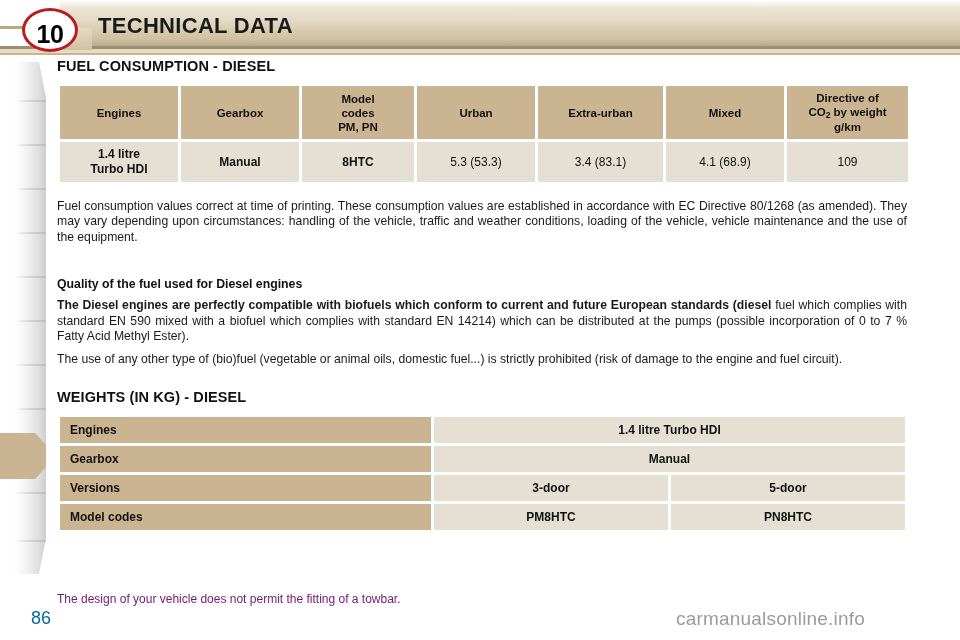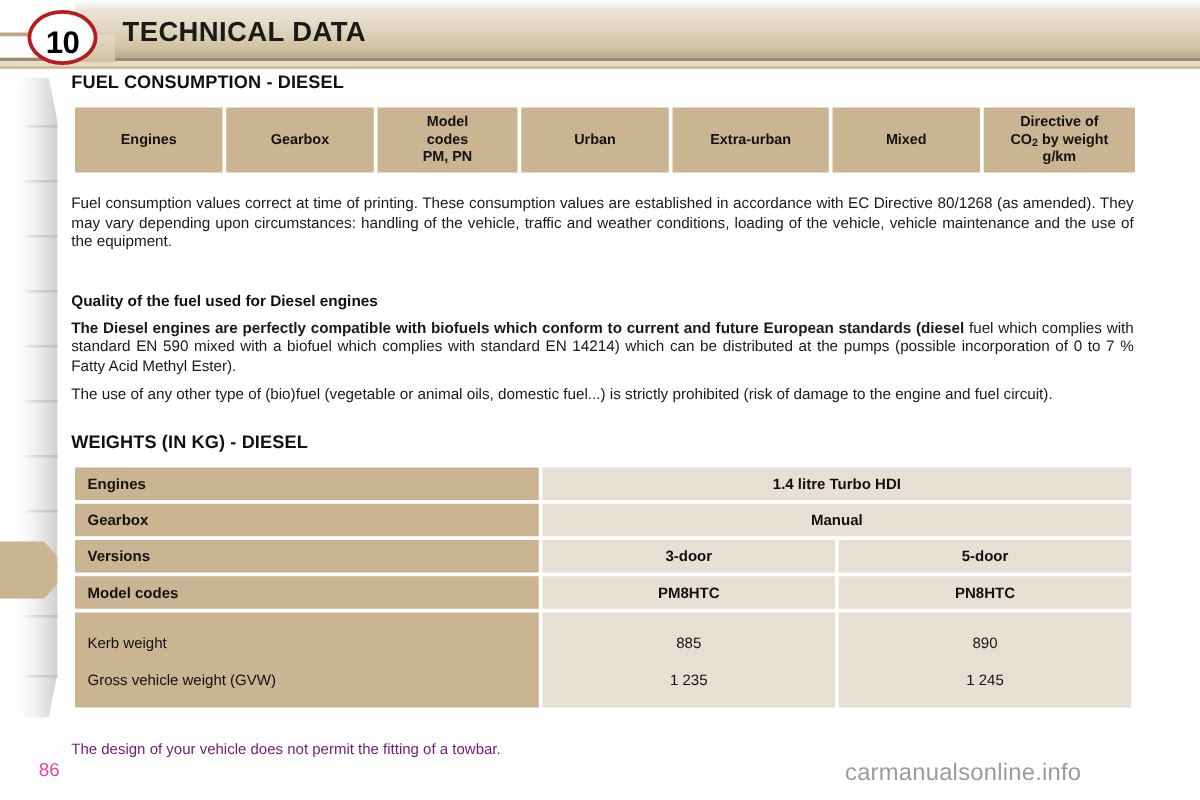--- a/index.html
+++ b/index.html
@@ -233,22 +233,22 @@
   
   .footnote {
     position: absolute;
     left: 57px; top: 592px;
     font-size: 12px;
     color: #701a75;
   }
   .page-num {
     position: absolute;
     left: 31px; top: 608px;
-    font-size: 15px;
-    color: #ec4899;
+    font-size: 18px;
+    color: #0369a1;
   }
   .watermark {
     position: absolute;
     left: 676px; top: 608px;
     font-size: 19px;
     color: #9b9b9b;
     letter-spacing: 0.2px;
   }
 </style>
 </head>
@@ -307,20 +307,32 @@
       </td>
       <td class="hdr">Urban</td>
       <td class="hdr">Extra-urban</td>
       <td class="hdr">Mixed</td>
       <td class="hdr">
         <div>Directive of</div>
         <div><span>CO</span><sub>2</sub><span> by weight</span></div>
         <div>g/km</div>
       </td>
     </tr>
+    <tr>
+      <td class="val b">
+        <div>1.4 litre</div>
+        <div>Turbo HDI</div>
+      </td>
+      <td class="val b">Manual</td>
+      <td class="val b">8HTC</td>
+      <td class="val">5.3 (53.3)</td>
+      <td class="val">3.4 (83.1)</td>
+      <td class="val">4.1 (68.9)</td>
+      <td class="val">109</td>
+    </tr>
   </tbody>
     </table>
 
   <div class="para justified">Fuel consumption values correct at time of printing. These consumption values are established in accordance with EC Directive 80/1268 (as amended). They may vary depending upon circumstances: handling of the vehicle, traffic and weather conditions, loading of the vehicle, vehicle maintenance and the use of the equipment.</div>
 
   <div class="sub-head">Quality of the fuel used for Diesel engines</div>
 
   <div class="para justified para-tight"><b>The Diesel engines are perfectly compatible with biofuels which conform to current and future European standards (diesel </b><span>fuel which complies with standard EN 590 mixed with a biofuel which complies with standard EN 14214) which can be distributed at the pumps (possible incorporation of 0 to 7 % Fatty Acid Methyl Ester).</span></div>
 
   <div class="para justified para-tight">The use of any other type of (bio)fuel (vegetable or animal oils, domestic fuel...) is strictly prohibited (risk of damage to the engine and fuel circuit).</div>
@@ -345,34 +357,20 @@
     <tr>
       <td class="label">Versions</td>
       <td class="value">3-door</td>
       <td class="value">5-door</td>
     </tr>
     <tr>
       <td class="label">Model codes</td>
       <td class="value">PM8HTC</td>
       <td class="value">PN8HTC</td>
     </tr>
-    <tr>
-      <td class="label-plain">
-        <div>Kerb weight</div>
-        <div>Gross vehicle weight (GVW)</div>
-      </td>
-      <td class="value-plain">
-        <div>885</div>
-        <div>1 235</div>
-      </td>
-      <td class="value-plain">
-        <div>890</div>
-        <div>1 245</div>
-      </td>
-    </tr>
   </tbody>
     </table>
 
 </div>
 
 <div class="footnote">The design of your vehicle does not permit the fitting of a towbar.</div>
 <div class="page-num">86</div>
 <div class="watermark">carmanualsonline.info</div>
 
 </body></html>

